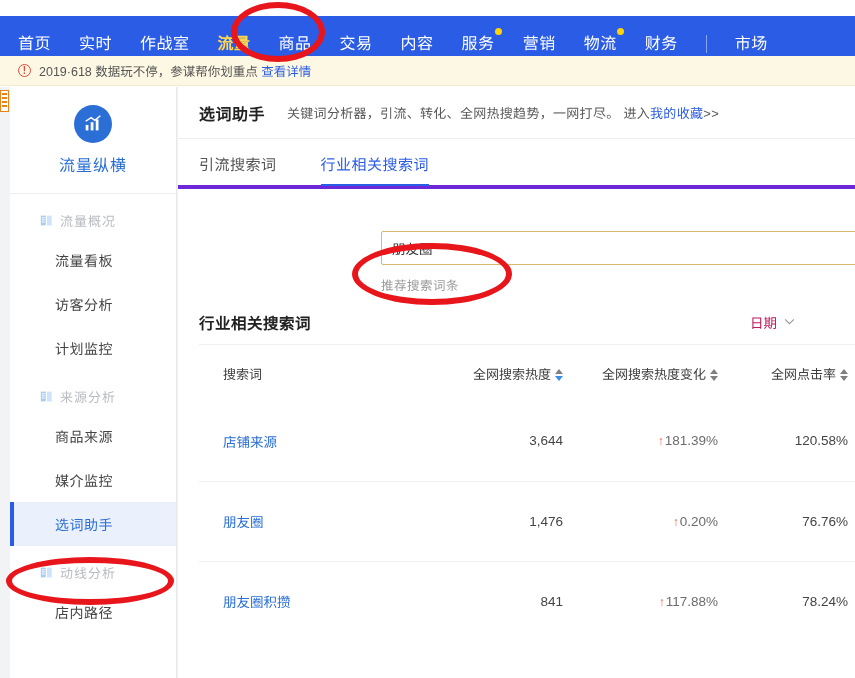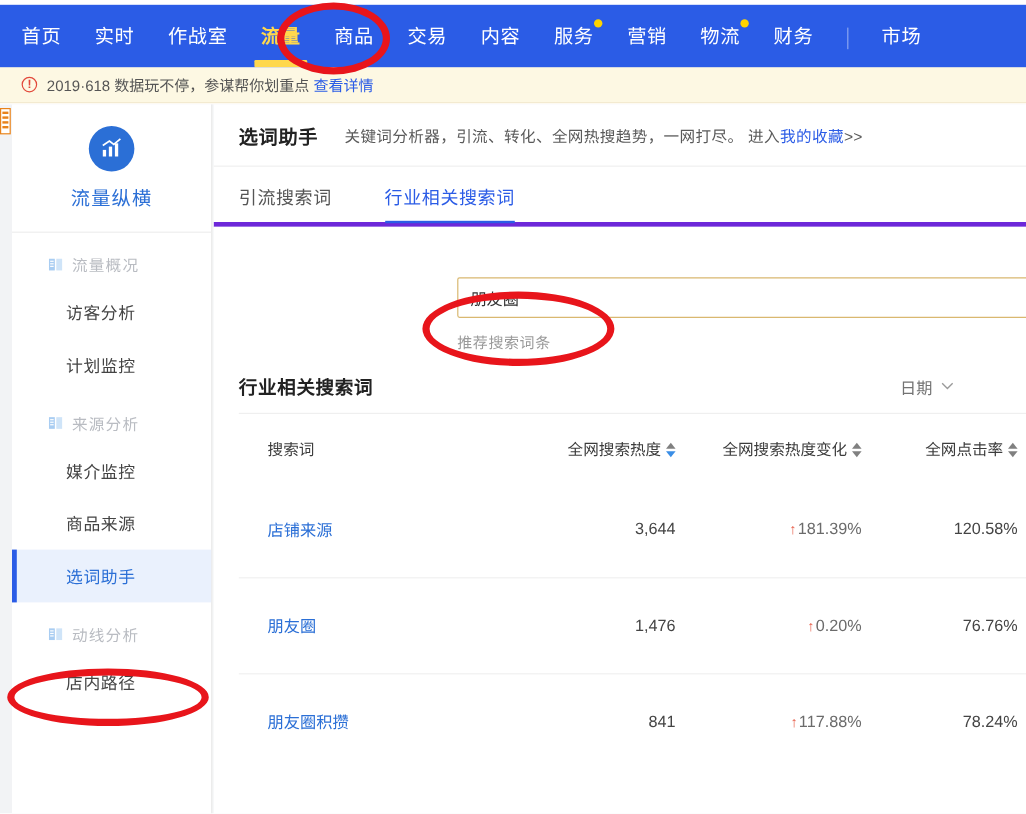--- a/index.html
+++ b/index.html
@@ -9,21 +9,21 @@
     height: 678px;
     overflow: hidden;
     font-family: "Liberation Sans", "DejaVu Sans", sans-serif;
     background: #ffffff;
     color: #333;
   }
   #root { position: relative; width: 855px; height: 678px; overflow: hidden; }
 
   
   .topnav {
-    position: absolute; top: 4px; left: 0;
+    position: absolute; top: 16px; left: 0;
     width: 855px; height: 56px;
     background: #2b5ce6;
     display: flex; align-items: center;
     padding-left: 18px;
   }
   .nav-item {
     position: relative;
     color: #ffffff;
     font-size: 16px;
     letter-spacing: 0.5px;
@@ -224,21 +224,21 @@
   .table-head-row {
     height: 46px;
     display: flex; align-items: center;
     justify-content: space-between;
     padding-right: 60px;
     border-bottom: 1px solid #efefef;
   }
   .table-title { font-size: 15.5px; font-weight: bold; color: #222; letter-spacing: 0.5px; }
   .date-filter {
     display: flex; align-items: center;
-    font-size: 13.5px; color: #737373;
+    font-size: 13.5px; color: #be185d;
     cursor: pointer;
   }
   .chev { margin-left: 7px; display: flex; }
 
   table { border-collapse: collapse; width: 760px; table-layout: fixed; }
   th {
     height: 56px;
     font-size: 13px;
     font-weight: normal;
     color: #3c3c3c;
@@ -345,42 +345,45 @@
                 <rect x="1" y="2" width="6" height="12" fill="#a9cdf2"></rect>
                 <rect x="8.5" y="2" width="6" height="12" fill="#cfe4f8"></rect>
                 <rect x="2.2" y="4" width="3.6" height="1.2" fill="#ffffff"></rect>
                 <rect x="2.2" y="6.6" width="3.6" height="1.2" fill="#ffffff"></rect>
                 <rect x="2.2" y="9.2" width="3.6" height="1.2" fill="#ffffff"></rect>
               </svg>
             </span>
             <span class="group-label">流量概况</span>
           </div>
           <div class="side-item">
+            <span>流量看板</span>
+          </div>
+          <div class="side-item">
             <span>访客分析</span>
           </div>
           <div class="side-item">
             <span>计划监控</span>
           </div>
           <div class="nav-group">
             <span class="group-icon">
               <svg width="13" height="13" viewBox="0 0 16 16" aria-hidden="true">
                 <rect x="1" y="2" width="6" height="12" fill="#a9cdf2"></rect>
                 <rect x="8.5" y="2" width="6" height="12" fill="#cfe4f8"></rect>
                 <rect x="2.2" y="4" width="3.6" height="1.2" fill="#ffffff"></rect>
                 <rect x="2.2" y="6.6" width="3.6" height="1.2" fill="#ffffff"></rect>
                 <rect x="2.2" y="9.2" width="3.6" height="1.2" fill="#ffffff"></rect>
               </svg>
             </span>
             <span class="group-label">来源分析</span>
           </div>
           <div class="side-item">
+            <span>商品来源</span>
+          </div>
+          <div class="side-item">
             <span>媒介监控</span>
-          </div>
-          <div class="side-item">
-            <span>商品来源</span>
           </div>
           <div class="side-item active">
             <span>选词助手</span>
           </div>
           <div class="nav-group">
             <span class="group-icon">
               <svg width="13" height="13" viewBox="0 0 16 16" aria-hidden="true">
                 <rect x="1" y="2" width="6" height="12" fill="#a9cdf2"></rect>
                 <rect x="8.5" y="2" width="6" height="12" fill="#cfe4f8"></rect>
                 <rect x="2.2" y="4" width="3.6" height="1.2" fill="#ffffff"></rect>

